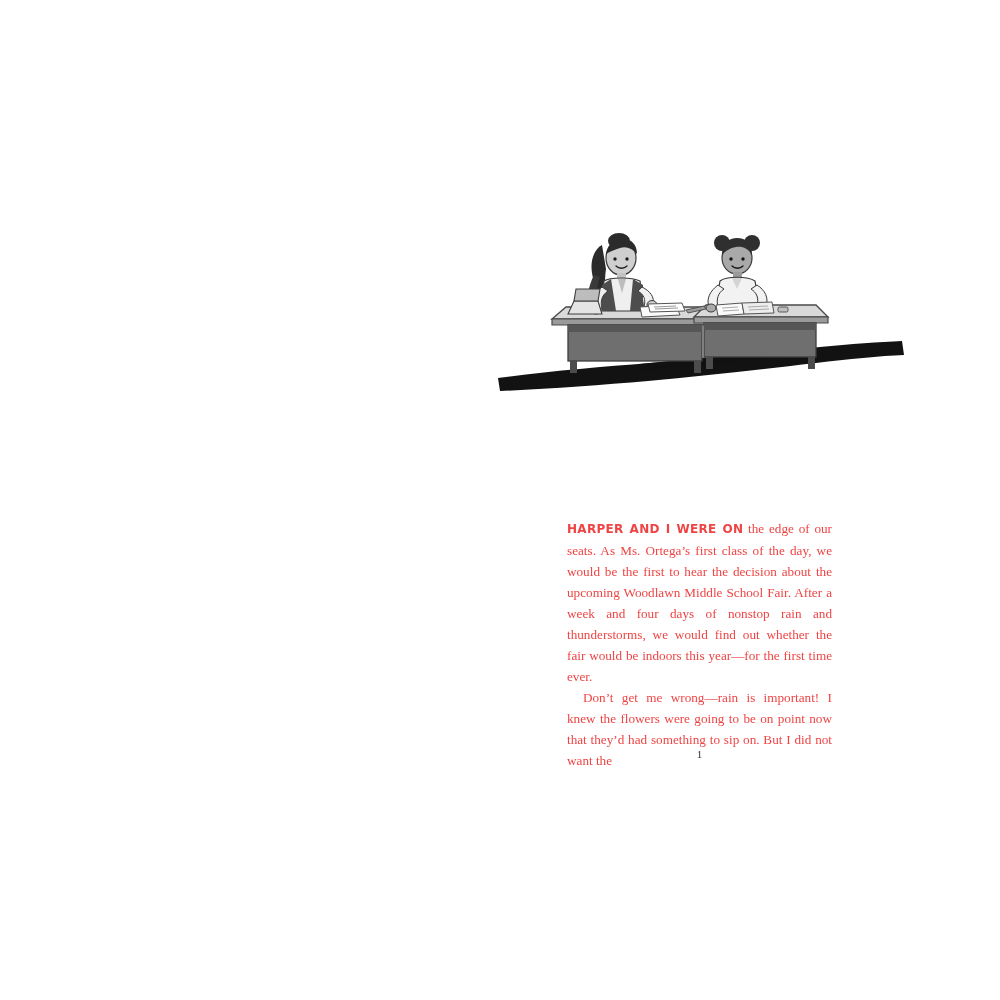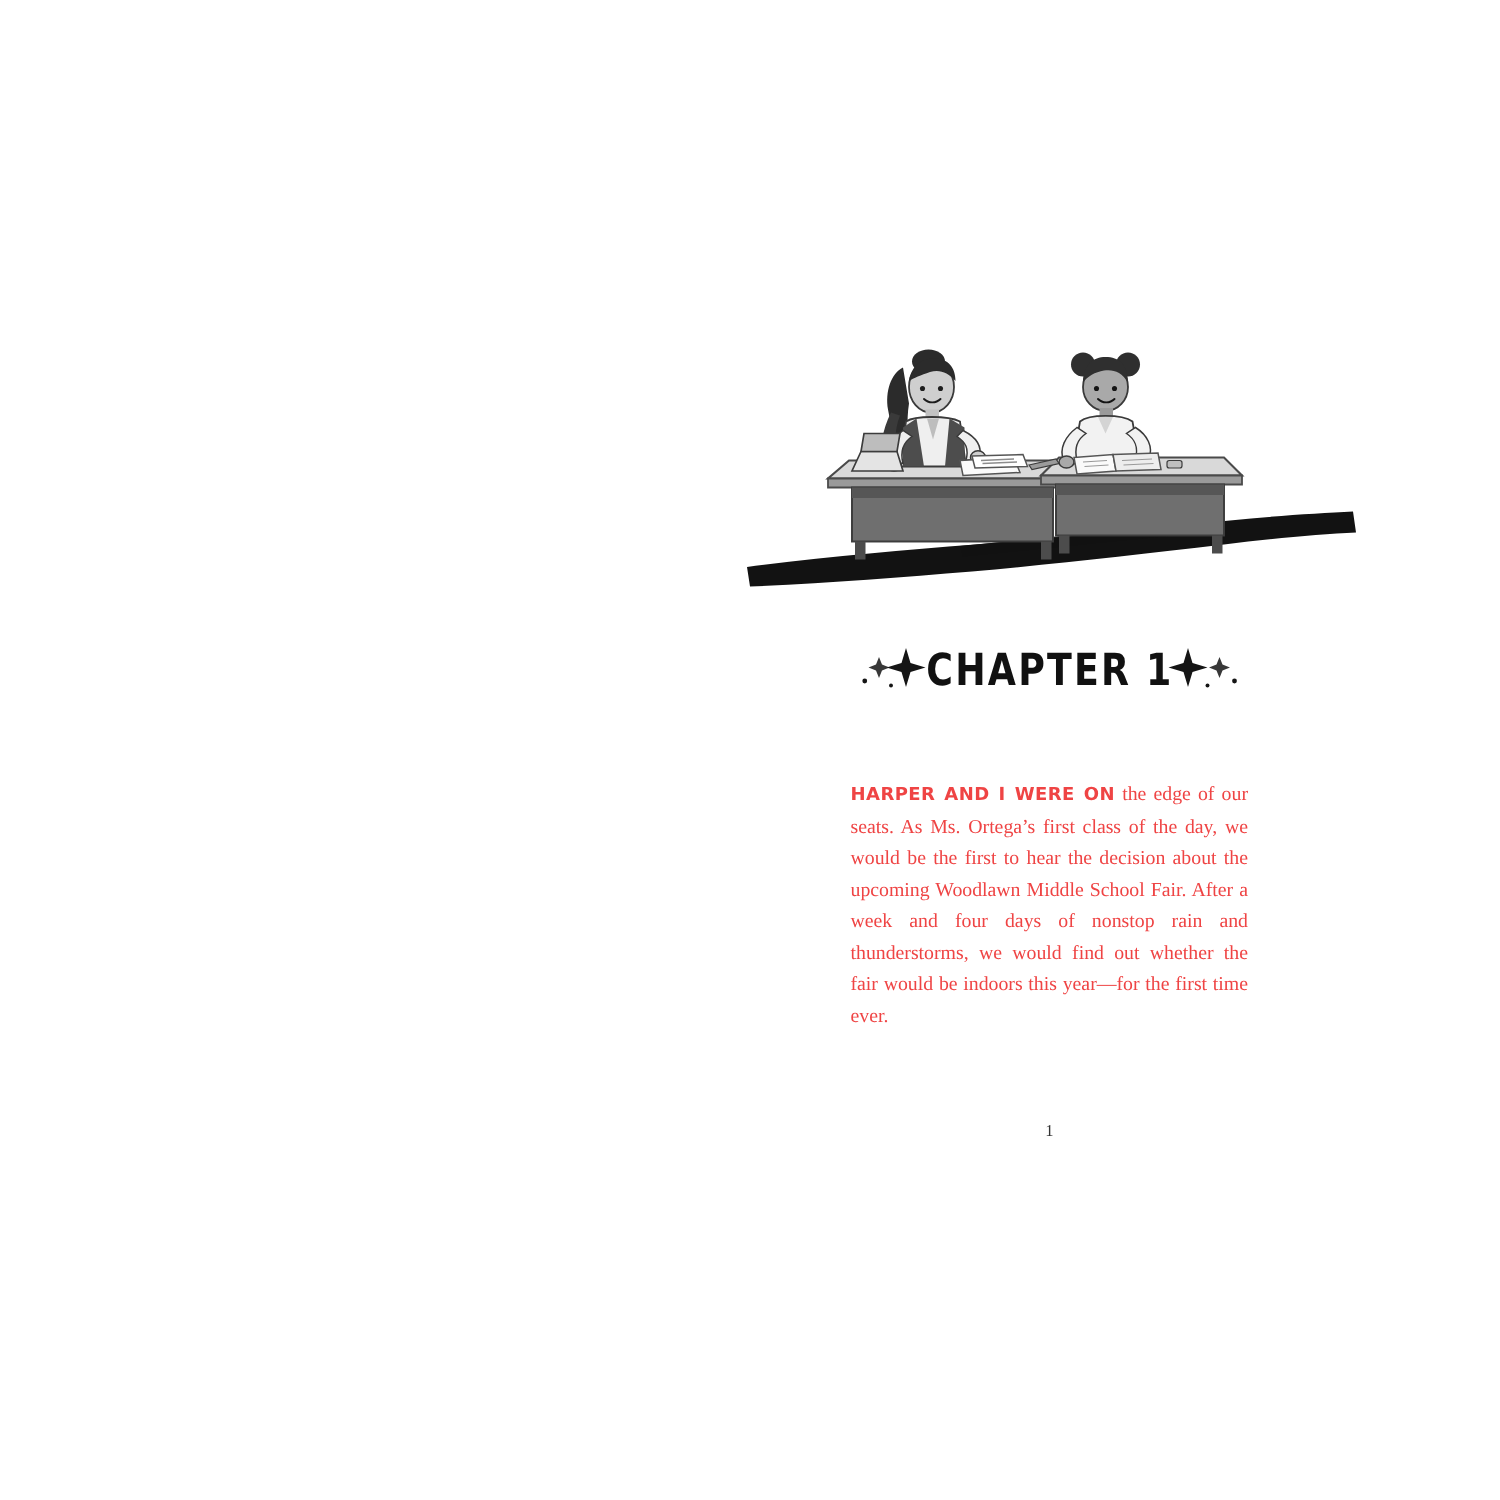--- a/index.html
+++ b/index.html
@@ -208,37 +208,21 @@
         <line x1="232" y1="93" x2="248" y2="92" stroke="#999" stroke-width="0.8"></line>
         <line x1="233" y1="96" x2="249" y2="95" stroke="#999" stroke-width="0.8"></line>
         <line x1="258" y1="92" x2="278" y2="91" stroke="#999" stroke-width="0.8"></line>
         <line x1="259" y1="95" x2="279" y2="94" stroke="#999" stroke-width="0.8"></line>
 
         <rect x="288" y="92" width="10" height="5" rx="1.5" fill="#bfbfbf" stroke="#3c3c3c" stroke-width="0.8"></rect>
       </g>
     </svg>
   </div>
 
-  <div class="chapter-head">
-    <svg class="spark-left" viewBox="0 0 56 36" aria-hidden="true">
-      <path d="M30 4 L33 14 L43 17 L33 20 L30 30 L27 20 L17 17 L27 14 Z" fill="#151515"></path>
-      <path d="M12 10 L14 15 L19 17 L14 19 L12 24 L10 19 L5 17 L10 15 Z" fill="#151515" opacity="0.85"></path>
-      <circle cx="2.5" cy="26" r="1.6" fill="#151515"></circle>
-      <circle cx="20" cy="29" r="1.3" fill="#151515"></circle>
-    </svg>
-
-    <span class="chapter-title">CHAPTER 1</span>
-
-    <svg class="spark-right" viewBox="0 0 56 36" aria-hidden="true">
-      <path d="M22 4 L25 14 L35 17 L25 20 L22 30 L19 20 L9 17 L19 14 Z" fill="#151515"></path>
-      <path d="M43 10 L45 15 L50 17 L45 19 L43 24 L41 19 L36 17 L41 15 Z" fill="#151515" opacity="0.85"></path>
-      <circle cx="53" cy="26" r="1.6" fill="#151515"></circle>
-      <circle cx="35" cy="29" r="1.3" fill="#151515"></circle>
-    </svg>
-  </div>
 
   <div class="text-col">
     <p><span class="dropcap-run">HARPER AND I WERE ON</span><span> the edge of our seats. As Ms. Ortega’s first class of the day, we would be the first to hear the decision about the upcoming Woodlawn Middle School Fair. After a week and four days of nonstop rain and thunderstorms, we would find out whether the fair would be indoors this year—for the first time ever.</span></p>
+    <p class="indent">Don’t get me wrong—rain is important! I knew the flowers were going to be on point now that they’d had something to sip on. But I did not want the</p>
   </div>
 
   <div class="folio">1</div>
 
 </div>
 
 </body></html>

